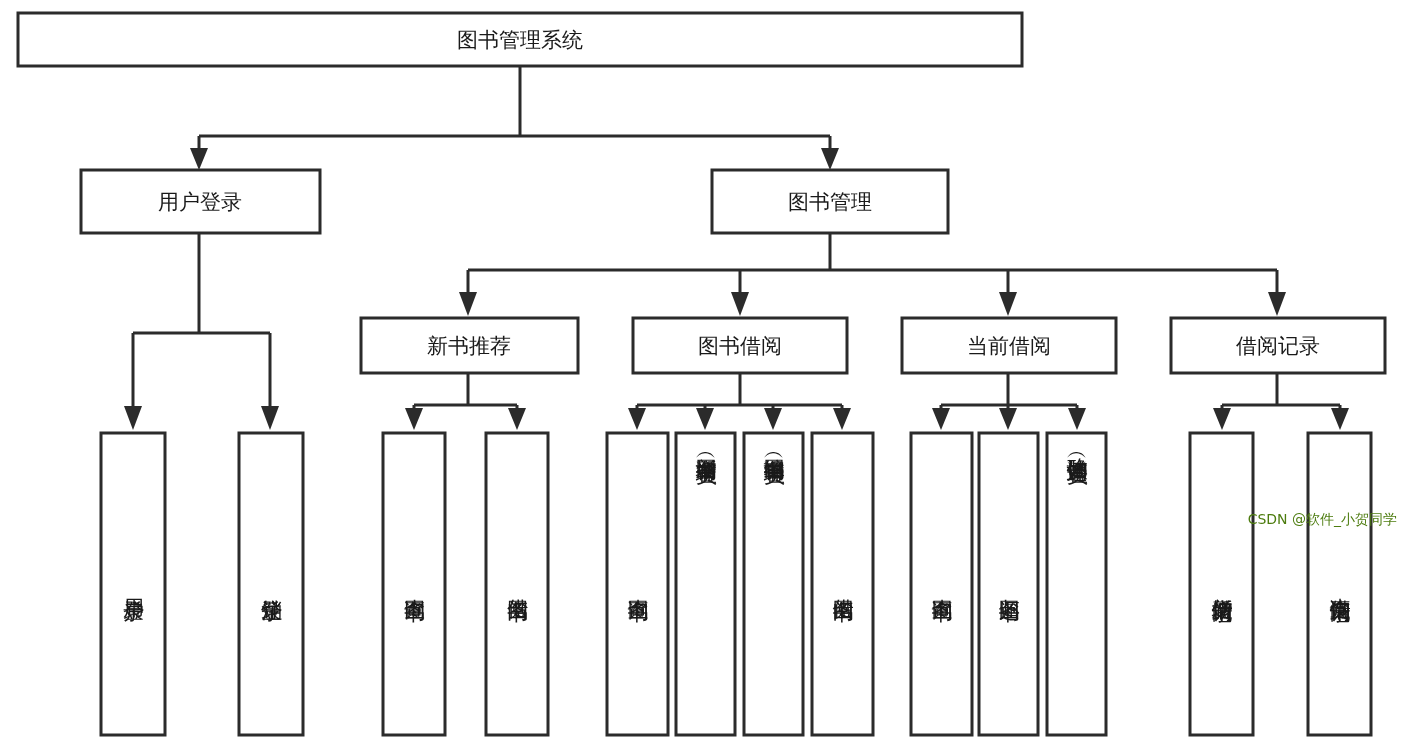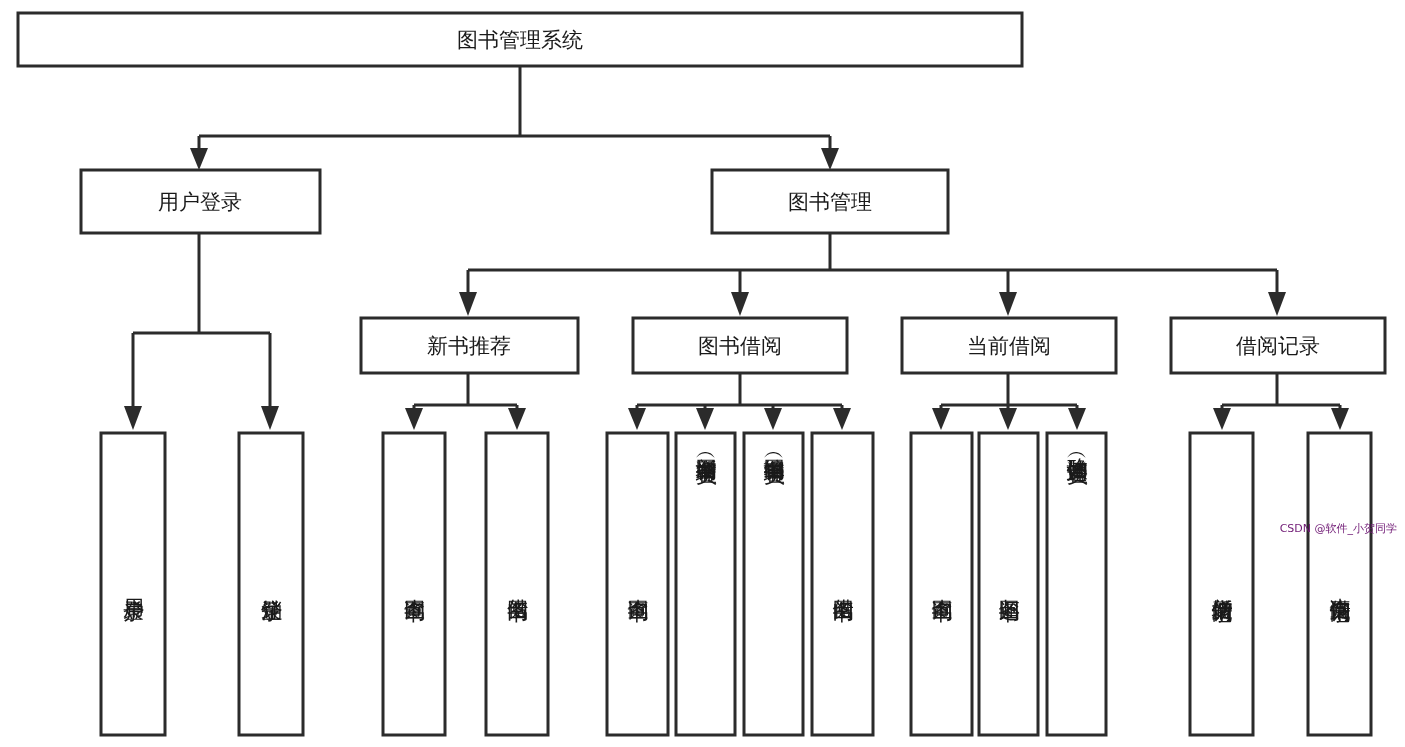--- a/index.html
+++ b/index.html
@@ -57,24 +57,24 @@
     font-family: "DejaVu Sans", "Liberation Sans", sans-serif;
     font-size: 21px;
     color: #1a1a1a;
     line-height: 1.12;
     letter-spacing: 1px;
     white-space: nowrap;
   }
   #watermark {
     position: absolute;
     right: 8px;
-    bottom: 8px;
-    font-family: "DejaVu Sans", "Liberation Sans", sans-serif;
-    font-size: 11px;
-    color: #701a75;
+    bottom: 15px;
+    font-family: "DejaVu Sans", "Liberation Sans", sans-serif;
+    font-size: 14px;
+    color: #4d7c0f;
     white-space: nowrap;
   }
 </style>
 </head>
 <body>
 
 <div id="diagram-root">
 
   <svg width="1405" height="747" viewBox="0 0 1405 747">
 

